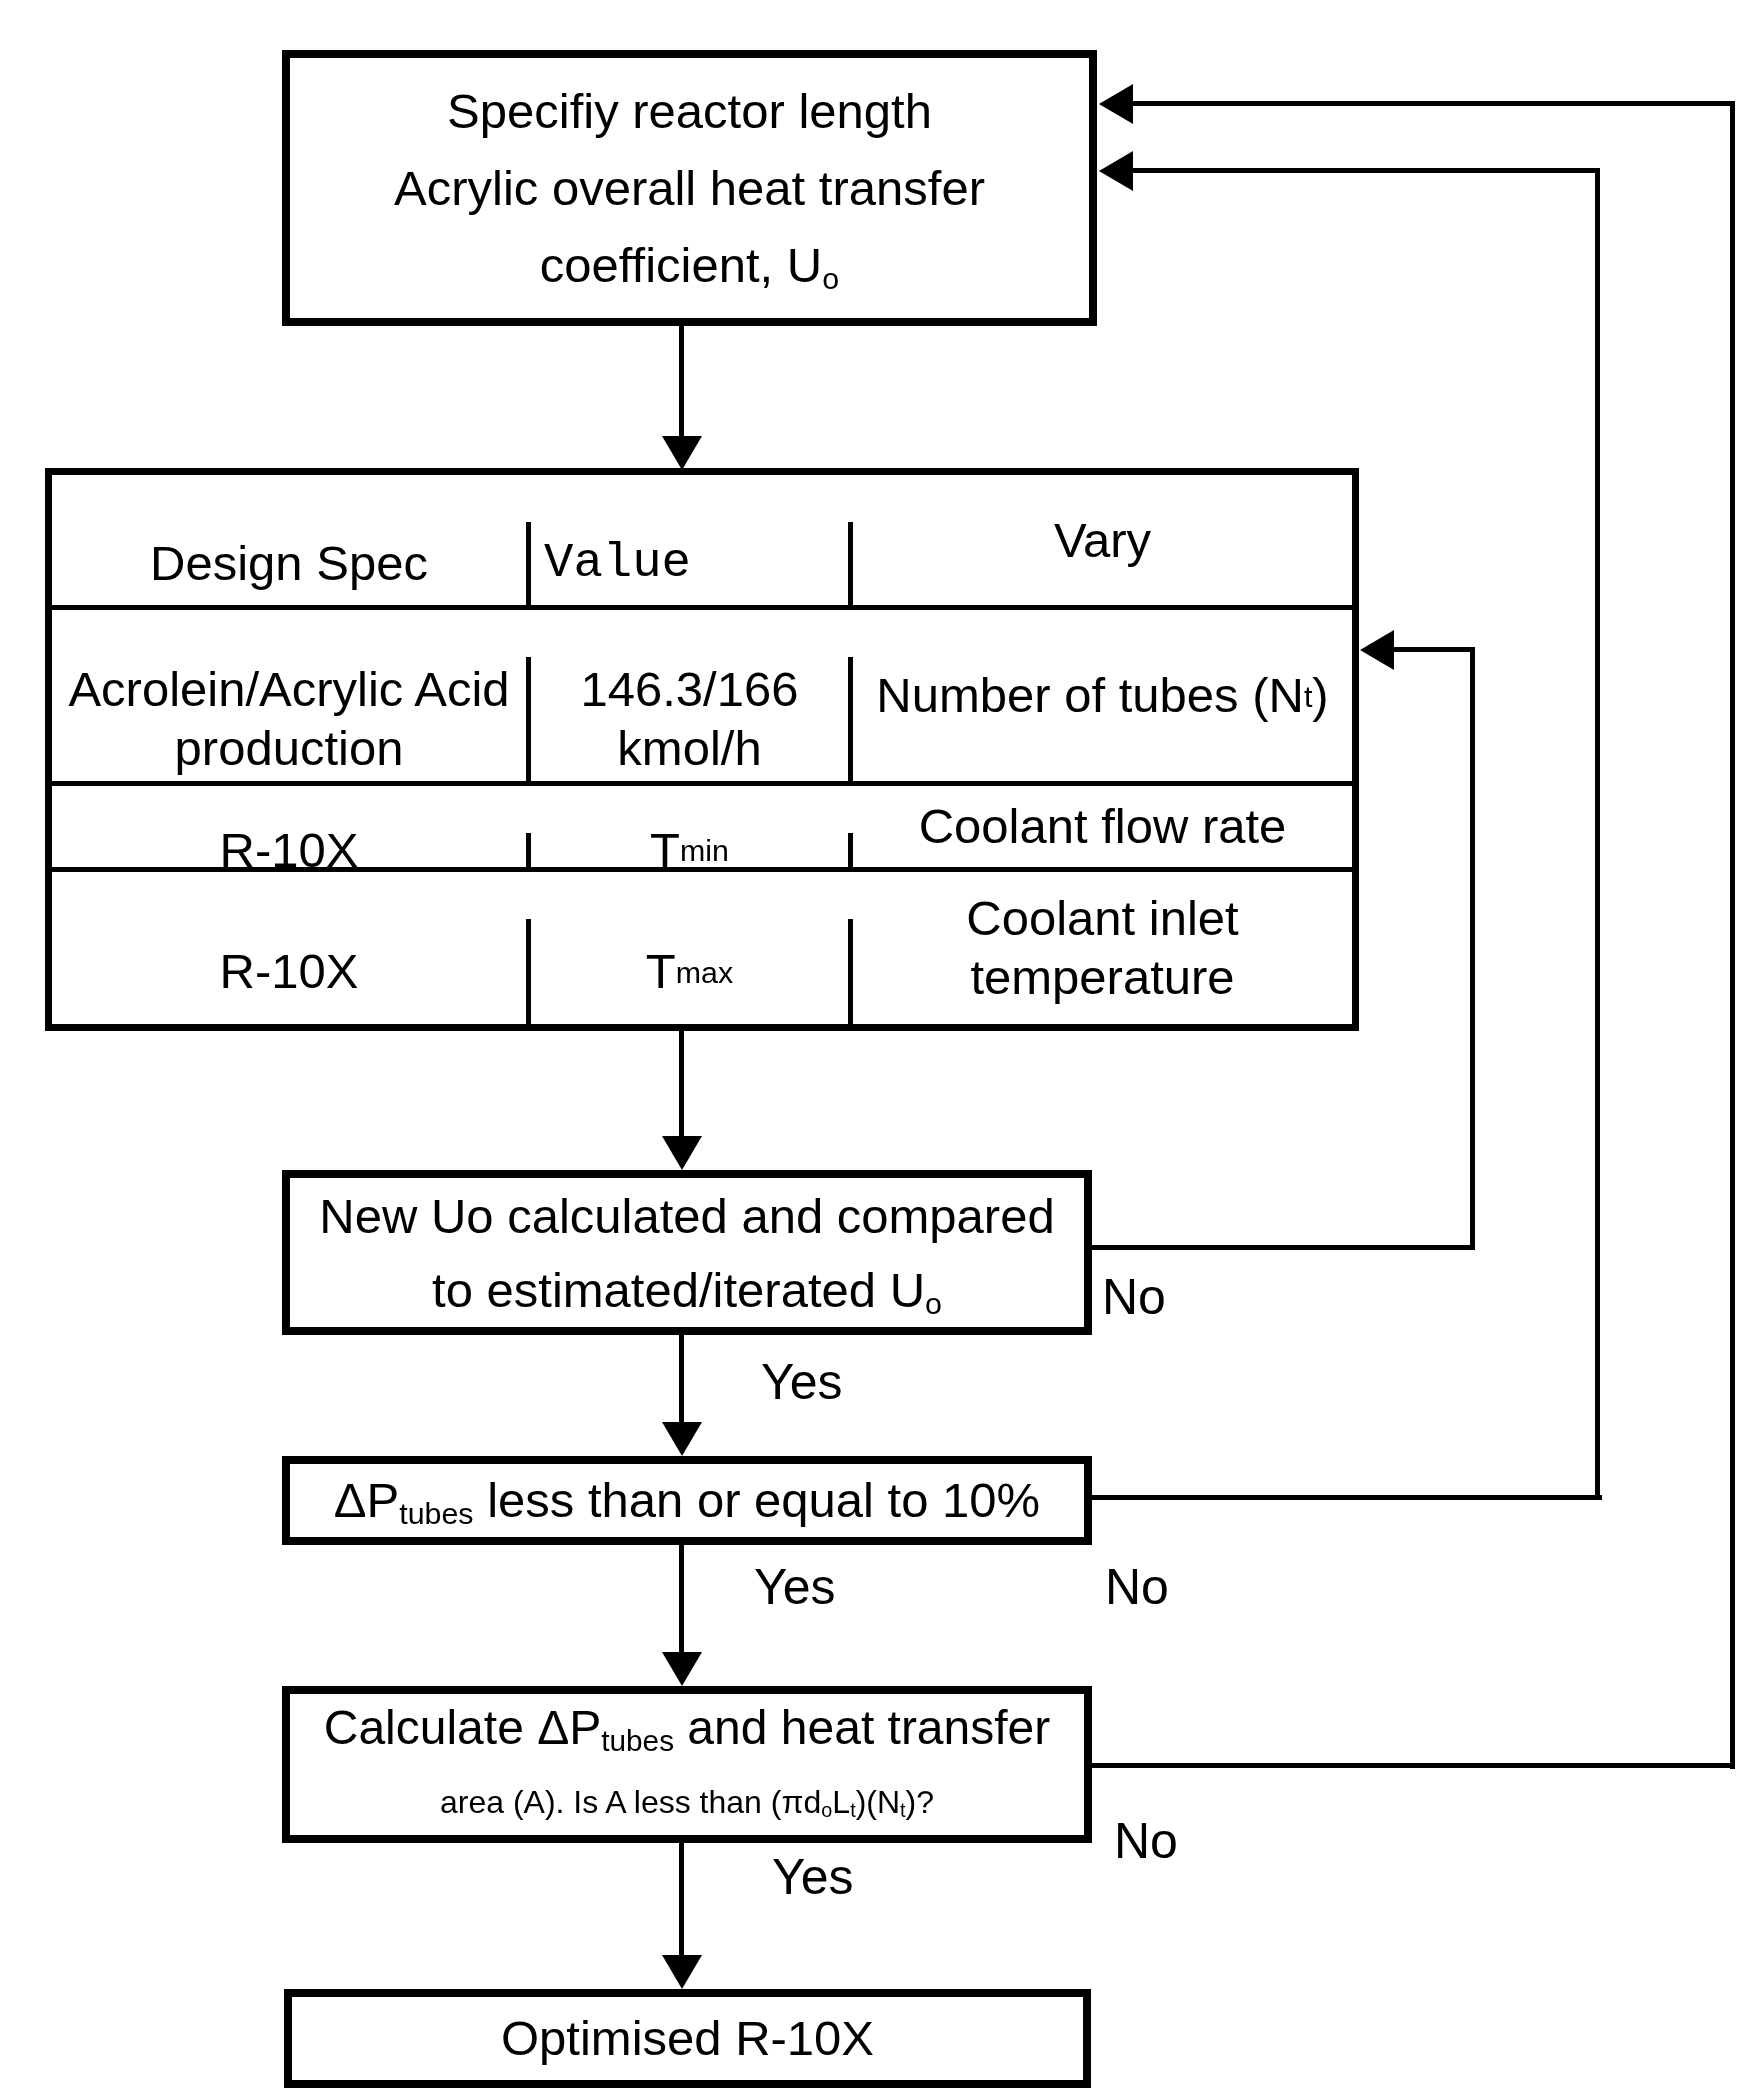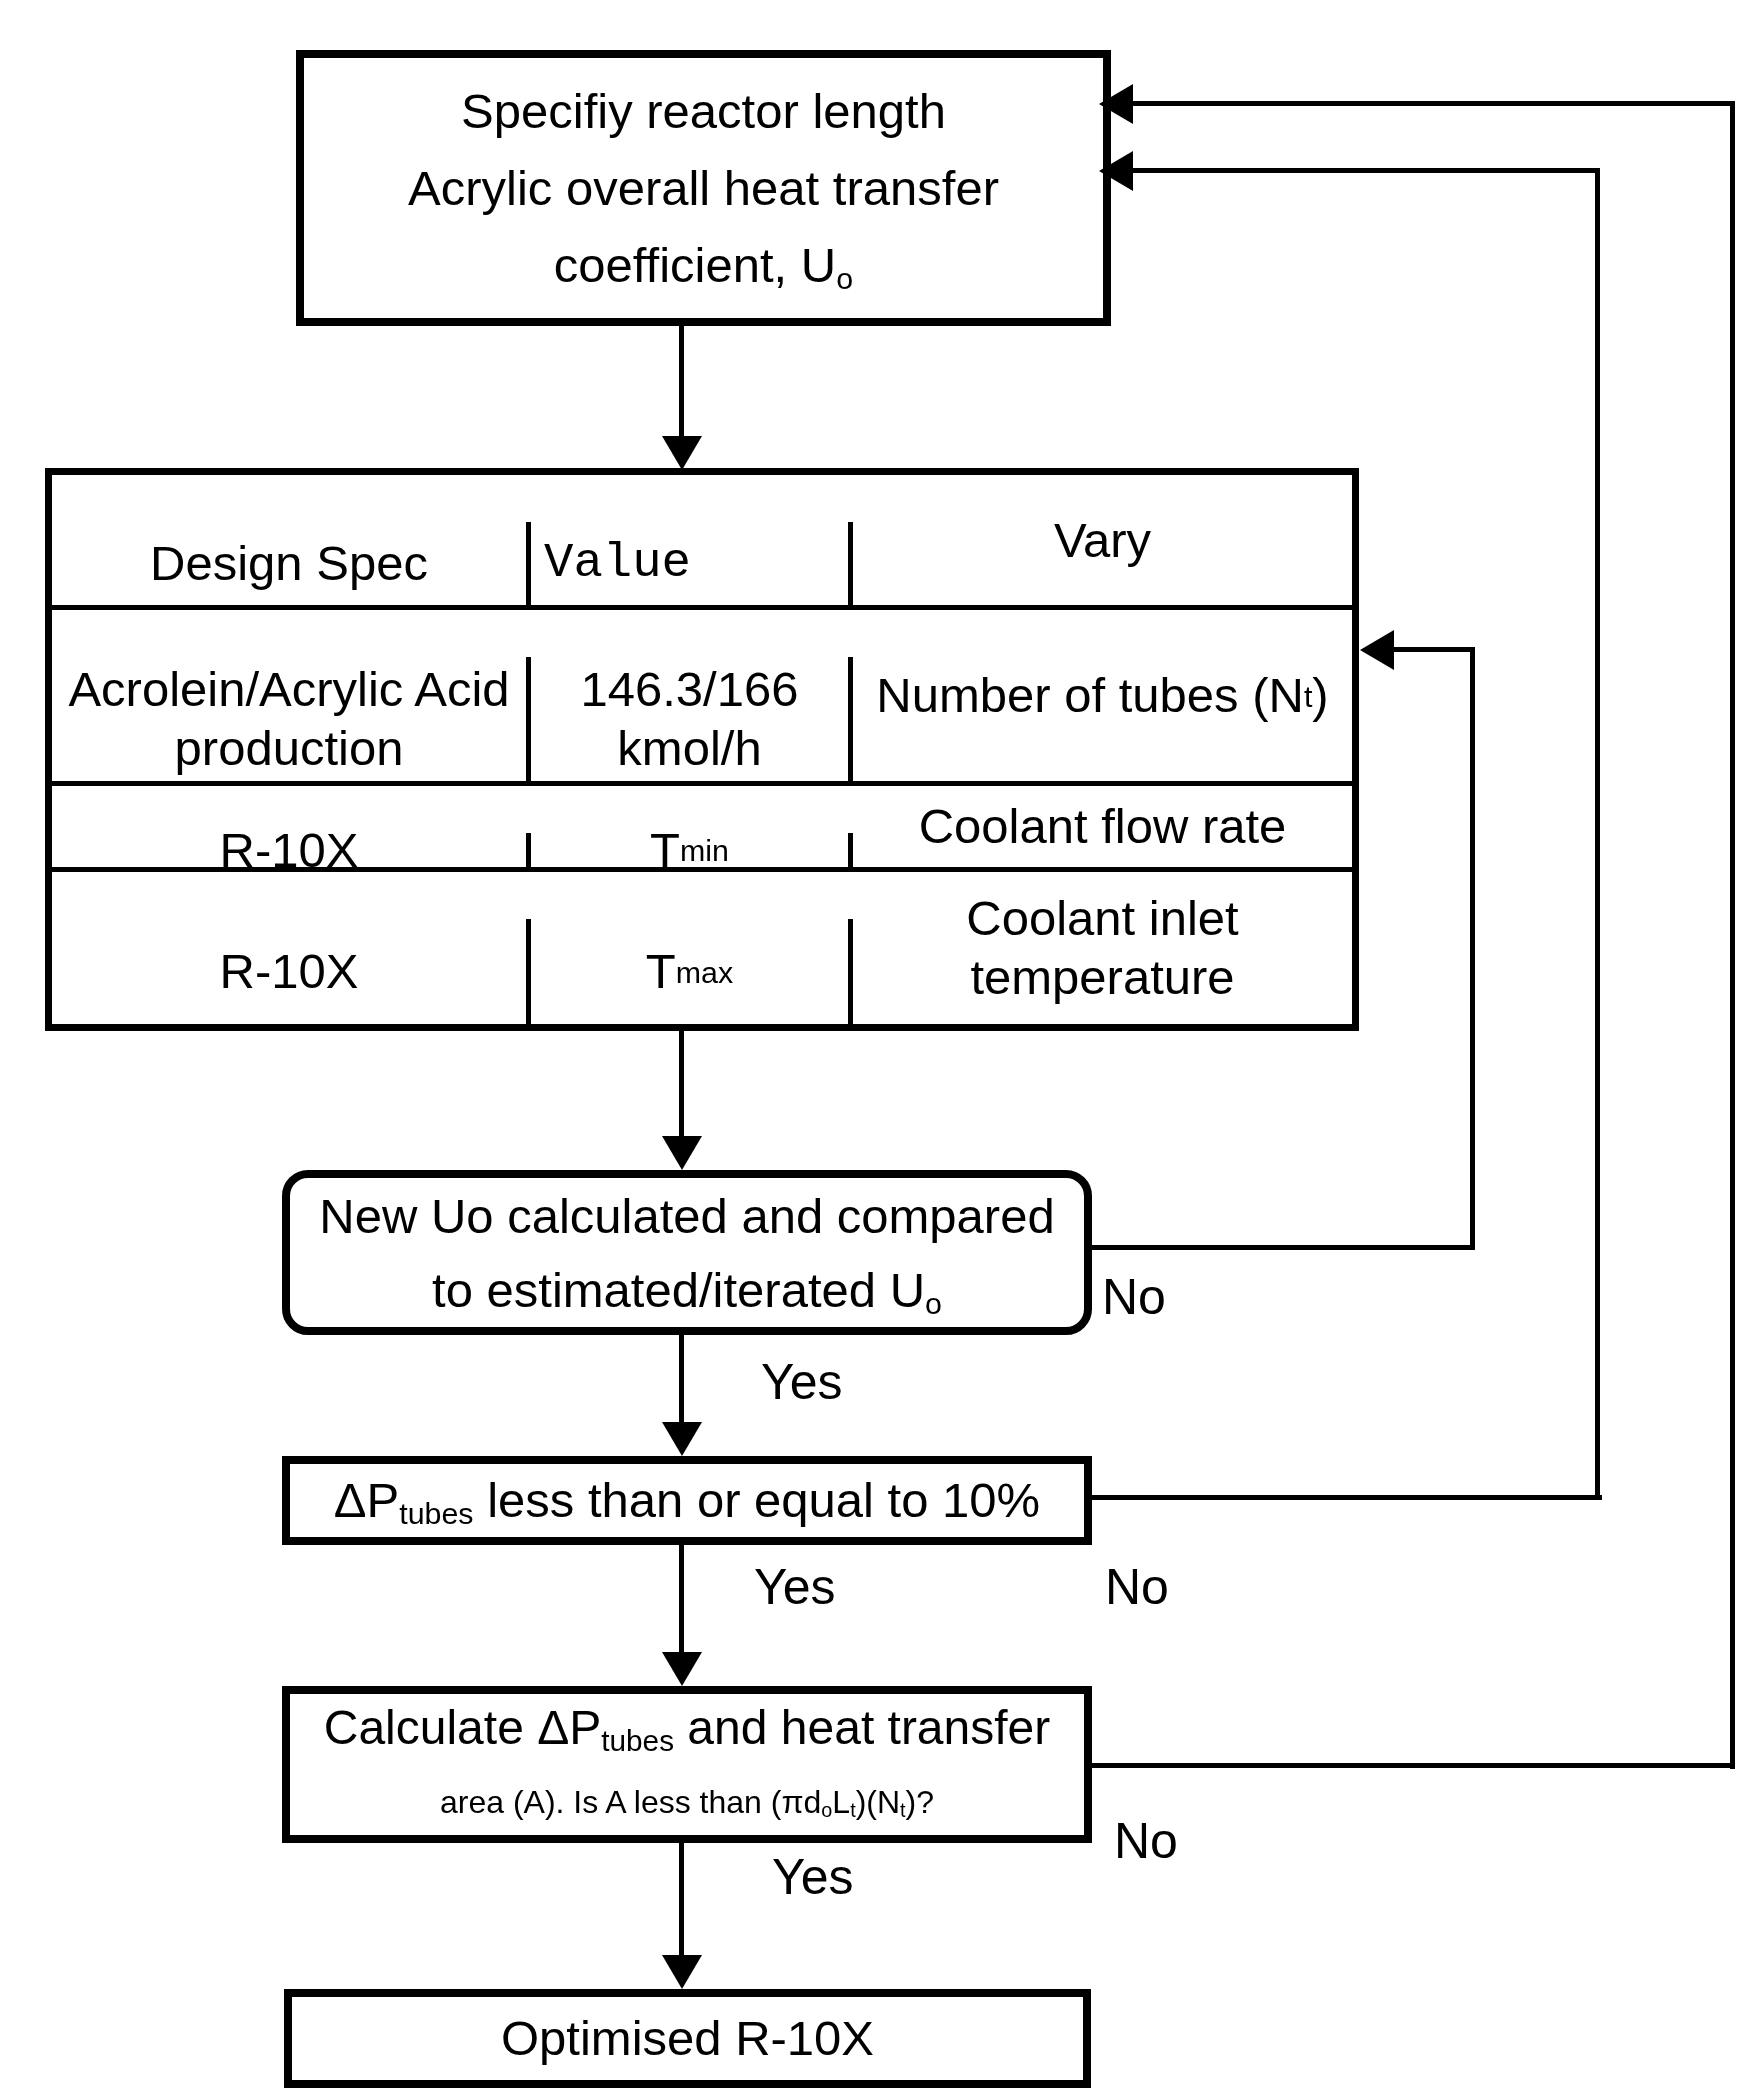--- a/index.html
+++ b/index.html
@@ -37,21 +37,21 @@
     border-left:20px solid transparent;border-right:20px solid transparent;border-top:34px solid #000;}
   .arrow-left{position:absolute;width:0;height:0;
     border-top:20px solid transparent;border-bottom:20px solid transparent;border-right:34px solid #000;}
   .dlabel{position:absolute;font-size:50px;line-height:52px;white-space:nowrap;}
 </style>
 </head>
 <body>
 
 <div id="canvas">
 
-  <div class="fbox" style="left:296px;top:50px;width:815px;height:276px;">
+  <div class="fbox" style="left:282px;top:50px;width:815px;height:276px;">
     <div class="ln"><span>Specifiy reactor length</span></div>
     <div class="ln"><span>Acrylic overall heat transfer</span></div>
     <div class="ln"><span>coefficient, U</span><sub>o</sub></div>
   </div>
 
   <div id="spec-table">
     <div class="cell c0 r0">
         <span>Design Spec</span>
       </div>
     <div class="cell c1 r0 left">
@@ -89,21 +89,21 @@
       </div>
     <div class="cell c1 r3">
         <span>T</span>
         <sub>max</sub>
       </div>
     <div class="cell c2 r3">
         <span>Coolant inlet temperature</span>
       </div>
   </div>
 
-  <div class="fbox small-lh" style="left:282px;top:1170px;width:810px;height:165px;border-radius:26px;">
+  <div class="fbox small-lh" style="left:282px;top:1170px;width:810px;height:165px;">
     <div class="ln"><span>New Uo calculated and compared</span></div>
     <div class="ln"><span>to estimated/iterated U</span><sub>o</sub></div>
   </div>
 
   <div class="fbox" style="left:282px;top:1456px;width:810px;height:89px;">
     <div class="ln"><span>ΔP</span><sub>tubes</sub><span> less than or equal to 10%</span></div>
   </div>
 
   <div class="fbox small-lh" style="left:282px;top:1686px;width:810px;height:157px;">
     <div class="ln" style="font-size:48px;"><span>Calculate ΔP</span><sub>tubes</sub><span> and heat transfer</span></div>

